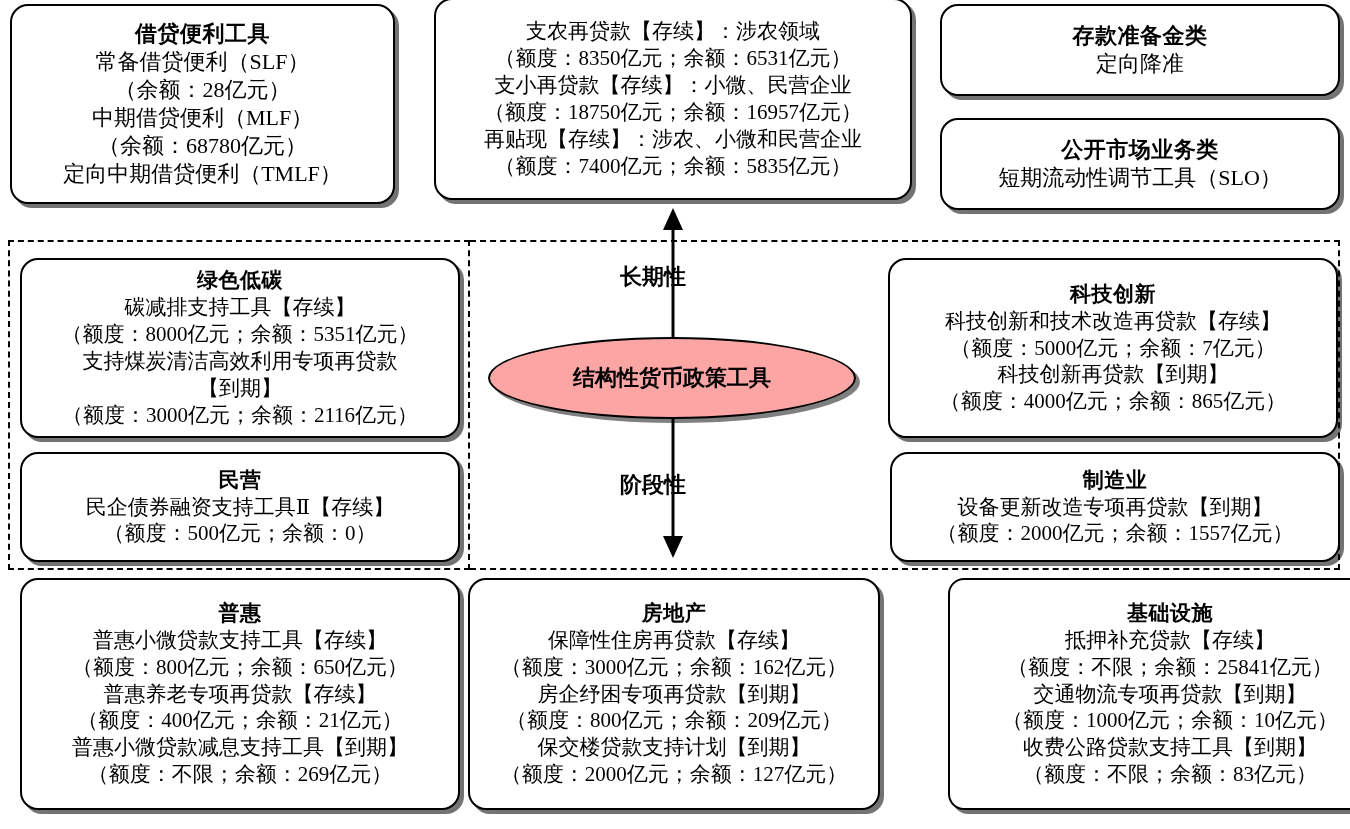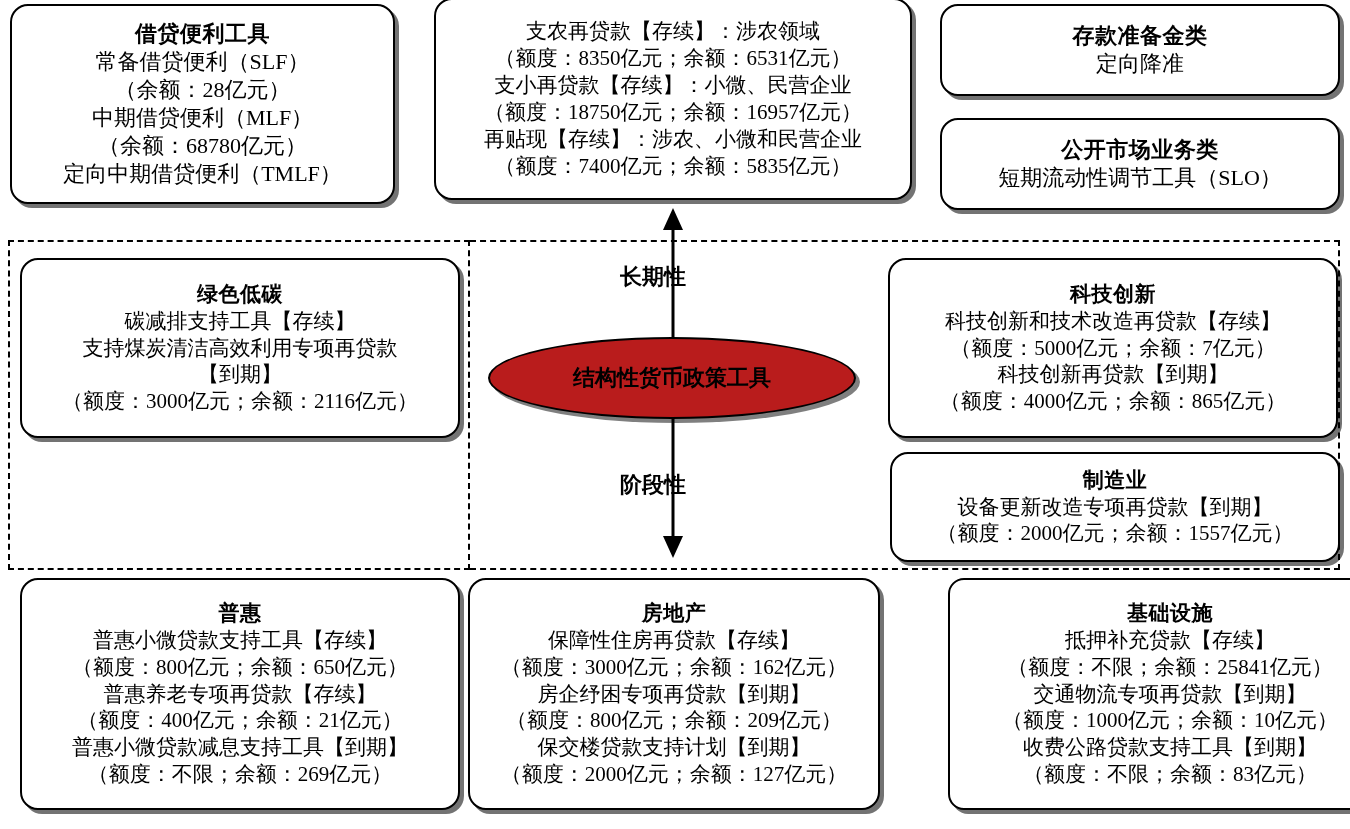--- a/index.html
+++ b/index.html
@@ -48,21 +48,21 @@
     position: absolute;
     border: 2px dashed #000;
     background: transparent;
   }
 
   
   .ellipse {
     position: absolute;
     border: 2.2px solid #000;
     border-radius: 50%;
-    background: #b91c1c;
+    background: #fca5a5;
     display: flex;
     align-items: center;
     justify-content: center;
     box-shadow: 4px 4px 0 0 rgba(0,0,0,0.5);
     font-weight: bold;
   }
 
   
   .arrowlbl {
     position: absolute;
@@ -107,33 +107,39 @@
   </div>
 
   <div class="box fs22" style="left:940px; top:4px; width:400px; height:92px;">
     <div class="ttl ln">存款准备金类</div>
     <div class="ln">定向降准</div>
   </div>
 
   <div class="box fs21" style="left:20px; top:258px; width:440px; height:180px;">
     <div class="ttl ln">绿色低碳</div>
     <div class="ln">碳减排支持工具【存续】</div>
+    <div class="ln">（额度：8000亿元；余额：5351亿元）</div>
     <div class="ln">支持煤炭清洁高效利用专项再贷款</div>
     <div class="ln">【到期】</div>
     <div class="ln">（额度：3000亿元；余额：2116亿元）</div>
   </div>
 
   <div class="box fs21" style="left:888px; top:258px; width:450px; height:180px;">
     <div class="ttl ln">科技创新</div>
     <div class="ln">科技创新和技术改造再贷款【存续】</div>
     <div class="ln">（额度：5000亿元；余额：7亿元）</div>
     <div class="ln">科技创新再贷款【到期】</div>
     <div class="ln">（额度：4000亿元；余额：865亿元）</div>
   </div>
 
+  <div class="box fs21" style="left:20px; top:452px; width:440px; height:110px;">
+    <div class="ttl ln">民营</div>
+    <div class="ln">民企债券融资支持工具Ⅱ【存续】</div>
+    <div class="ln">（额度：500亿元；余额：0）</div>
+  </div>
 
   <div class="box fs21" style="left:890px; top:452px; width:450px; height:110px;">
     <div class="ttl ln">制造业</div>
     <div class="ln">设备更新改造专项再贷款【到期】</div>
     <div class="ln">（额度：2000亿元；余额：1557亿元）</div>
   </div>
 
   <div class="ellipse fs22" style="left:488px; top:337px; width:368px; height:82px;">
     <span>结构性货币政策工具</span>
   </div>

